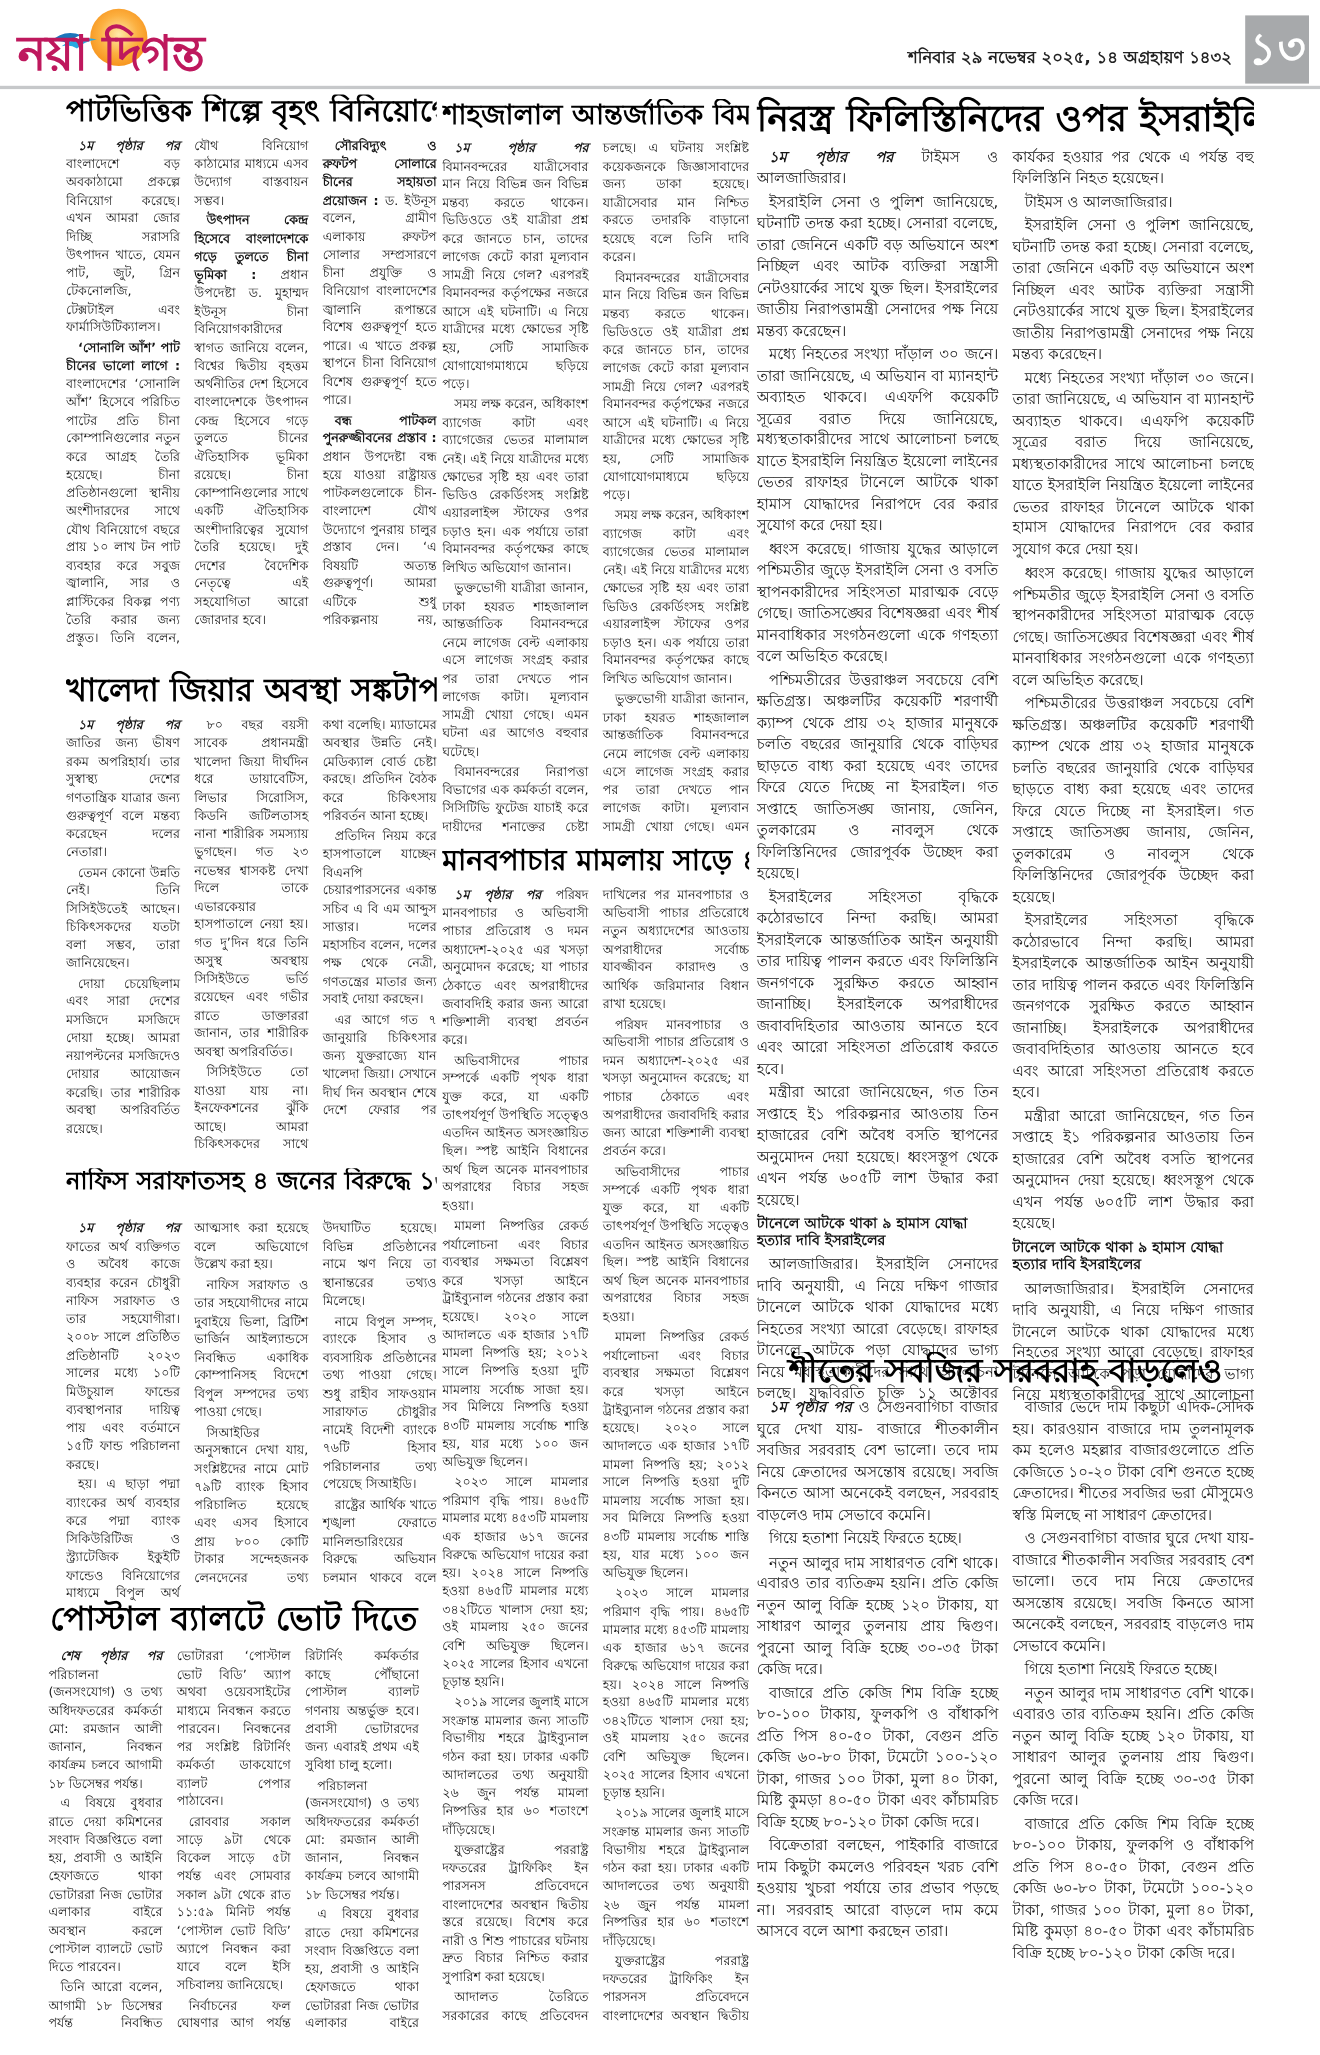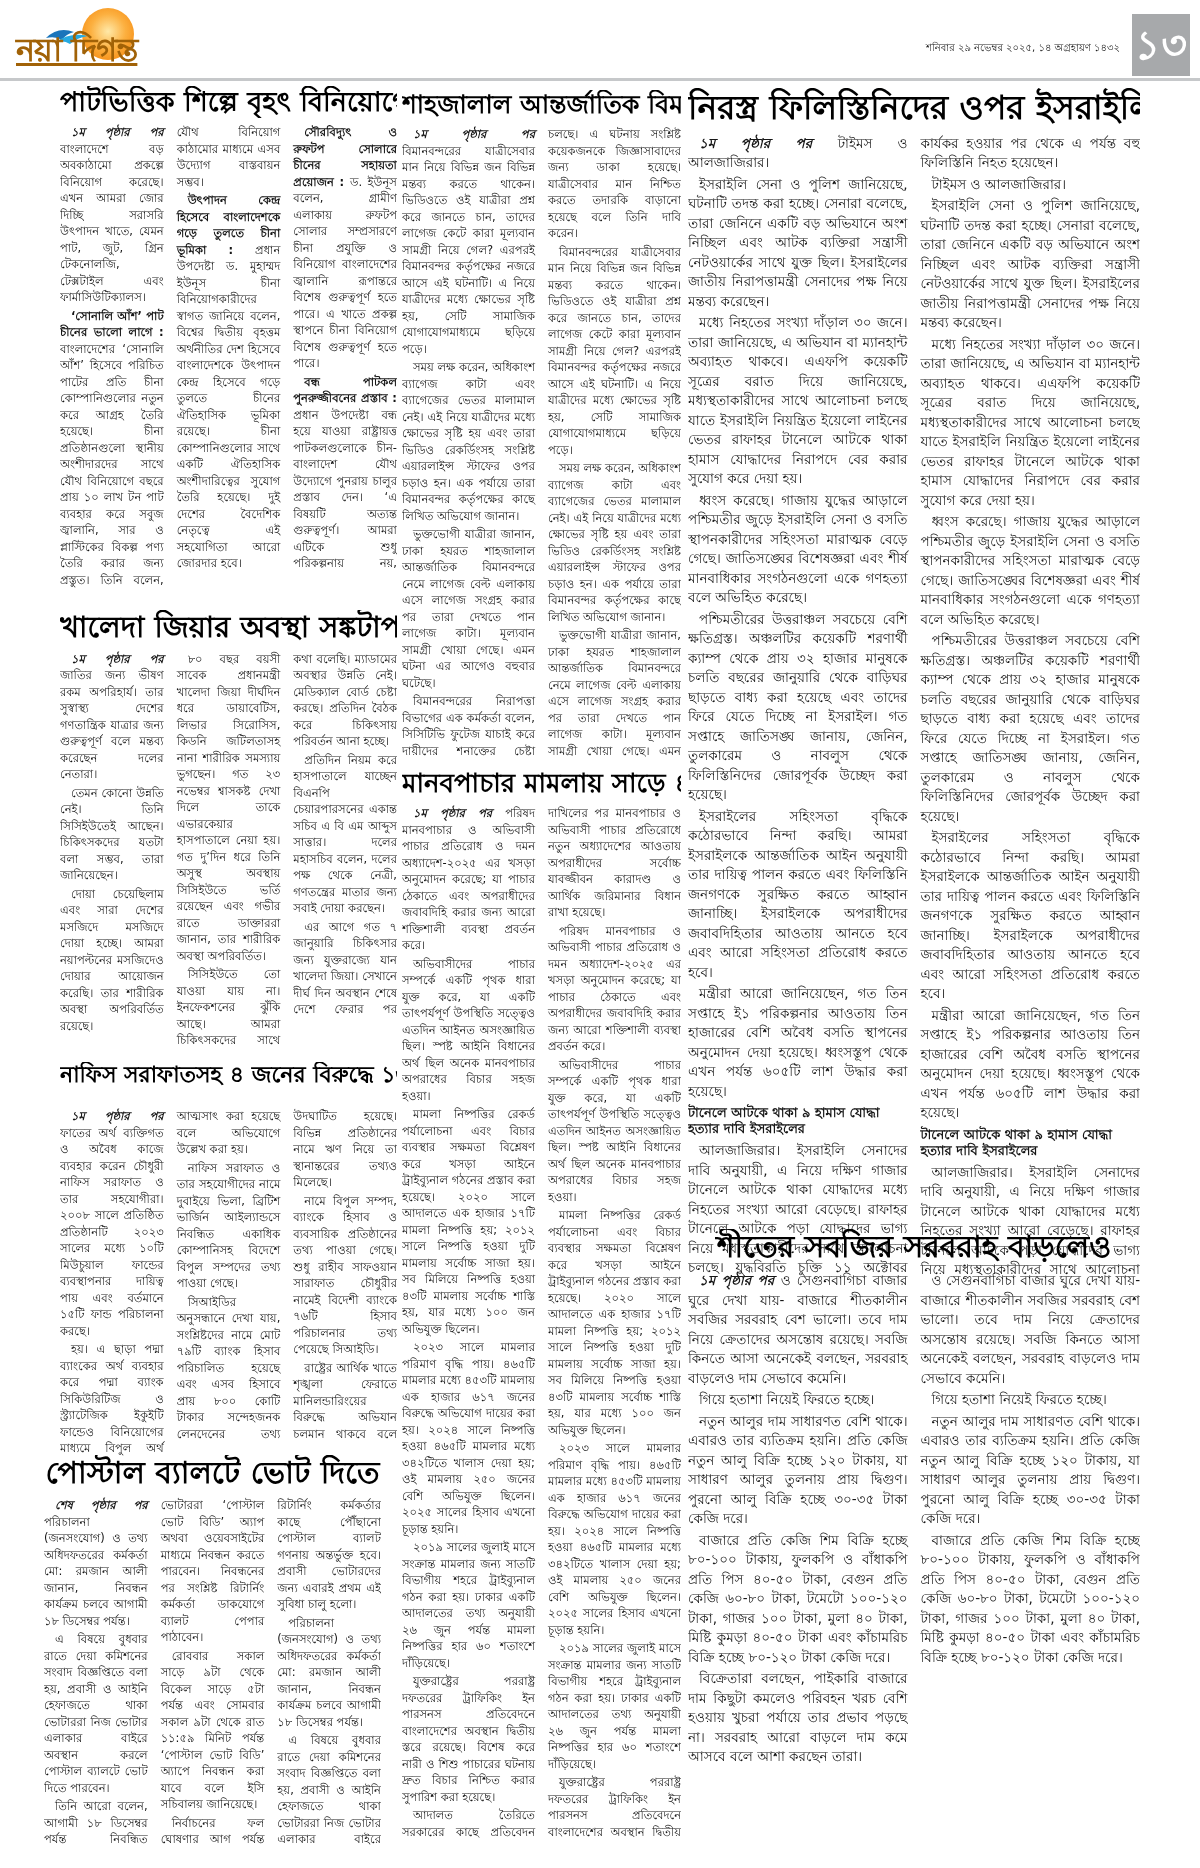--- a/index.html
+++ b/index.html
@@ -6,23 +6,23 @@
   .page{position:relative;width:1200px;height:1868px;margin:0 auto;background:#ffffff;
         font-family:"DejaVu Sans",sans-serif;overflow:hidden;color:#1a1a1a;}
 
   
   .masthead{position:absolute;left:0;top:0;width:1200px;height:80px;}
   .logo{position:absolute;left:16px;top:14px;width:300px;height:60px;}
   .logo-sun{position:absolute;left:66px;top:-6px;width:52px;height:52px;border-radius:50%;
             background:radial-gradient(circle at 50% 45%, #ffe9a8 0%, #fcb040 45%, #f7941d 75%, #f58220 100%);
             filter:blur(.4px);}
   .logo-bird{position:absolute;left:28px;top:8px;width:62px;height:26px;}
-  .logo-text{position:absolute;left:0;top:6px;width:300px;font-size:32px;font-weight:bold;color:#a16207;
-             letter-spacing:-1px;line-height:60px;white-space:nowrap;text-decoration:underline;}
-  .dateline{position:absolute;right:80px;top:40px;font-size:10px;font-weight:normal;color:#222;white-space:nowrap;text-align:right;}
+  .logo-text{position:absolute;left:0;top:6px;width:300px;font-size:44px;font-weight:bold;color:#be185d;
+             letter-spacing:-1px;line-height:60px;white-space:nowrap;}
+  .dateline{position:absolute;right:80px;top:40px;font-size:15px;font-weight:bold;color:#222;white-space:nowrap;text-align:right;}
   .pagenum-box{position:absolute;right:10px;top:14px;width:58px;height:62px;background:#a7a9ab;
                display:flex;align-items:center;justify-content:center;}
   .pagenum{font-size:40px;font-weight:bold;color:#ffffff;transform:skewX(-8deg);line-height:1;}
   .head-rule{position:absolute;left:0;top:78px;width:1200px;height:3px;background:#c6c8ca;}
 
   
   .article{position:absolute;}
   .headline{margin:0 0 6px 0;font-weight:bold;color:#000;text-align:center;line-height:1.2;
             white-space:nowrap;overflow:hidden;}
   .body-cols{column-gap:13px;column-fill:auto;text-align:justify;overflow:hidden;
@@ -178,20 +178,21 @@
   </section>
 
   <section class="article" id="a-veg">
     <h1 class="headline">শীতের সবজির সরবরাহ বাড়লেও</h1>
     <div class="body-cols cols2">
         <p class="body-para"><span class="continuation">১ম পৃষ্ঠার পর </span>ও সেগুনবাগিচা বাজার ঘুরে দেখা যায়- বাজারে শীতকালীন সবজির সরবরাহ বেশ ভালো। তবে দাম নিয়ে ক্রেতাদের অসন্তোষ রয়েছে। সবজি কিনতে আসা অনেকেই বলছেন, সরবরাহ বাড়লেও দাম সেভাবে কমেনি।</p>
         <p class="body-para">গিয়ে হতাশা নিয়েই ফিরতে হচ্ছে।</p>
         <p class="body-para">নতুন আলুর দাম সাধারণত বেশি থাকে। এবারও তার ব্যতিক্রম হয়নি। প্রতি কেজি নতুন আলু বিক্রি হচ্ছে ১২০ টাকায়, যা সাধারণ আলুর তুলনায় প্রায় দ্বিগুণ। পুরনো আলু বিক্রি হচ্ছে ৩০-৩৫ টাকা কেজি দরে।</p>
         <p class="body-para">বাজারে প্রতি কেজি শিম বিক্রি হচ্ছে ৮০-১০০ টাকায়, ফুলকপি ও বাঁধাকপি প্রতি পিস ৪০-৫০ টাকা, বেগুন প্রতি কেজি ৬০-৮০ টাকা, টমেটো ১০০-১২০ টাকা, গাজর ১০০ টাকা, মুলা ৪০ টাকা, মিষ্টি কুমড়া ৪০-৫০ টাকা এবং কাঁচামরিচ বিক্রি হচ্ছে ৮০-১২০ টাকা কেজি দরে।</p>
         <p class="body-para">বিক্রেতারা বলছেন, পাইকারি বাজারে দাম কিছুটা কমলেও পরিবহন খরচ বেশি হওয়ায় খুচরা পর্যায়ে তার প্রভাব পড়ছে না। সরবরাহ আরো বাড়লে দাম কমে আসবে বলে আশা করছেন তারা।</p>
+        <p class="body-para">বাজার ভেদে দাম কিছুটা এদিক-সেদিক হয়। কারওয়ান বাজারে দাম তুলনামূলক কম হলেও মহল্লার বাজারগুলোতে প্রতি কেজিতে ১০-২০ টাকা বেশি গুনতে হচ্ছে ক্রেতাদের। শীতের সবজির ভরা মৌসুমেও স্বস্তি মিলছে না সাধারণ ক্রেতাদের।</p>
         <p class="body-para">ও সেগুনবাগিচা বাজার ঘুরে দেখা যায়- বাজারে শীতকালীন সবজির সরবরাহ বেশ ভালো। তবে দাম নিয়ে ক্রেতাদের অসন্তোষ রয়েছে। সবজি কিনতে আসা অনেকেই বলছেন, সরবরাহ বাড়লেও দাম সেভাবে কমেনি।</p>
         <p class="body-para">গিয়ে হতাশা নিয়েই ফিরতে হচ্ছে।</p>
         <p class="body-para">নতুন আলুর দাম সাধারণত বেশি থাকে। এবারও তার ব্যতিক্রম হয়নি। প্রতি কেজি নতুন আলু বিক্রি হচ্ছে ১২০ টাকায়, যা সাধারণ আলুর তুলনায় প্রায় দ্বিগুণ। পুরনো আলু বিক্রি হচ্ছে ৩০-৩৫ টাকা কেজি দরে।</p>
         <p class="body-para">বাজারে প্রতি কেজি শিম বিক্রি হচ্ছে ৮০-১০০ টাকায়, ফুলকপি ও বাঁধাকপি প্রতি পিস ৪০-৫০ টাকা, বেগুন প্রতি কেজি ৬০-৮০ টাকা, টমেটো ১০০-১২০ টাকা, গাজর ১০০ টাকা, মুলা ৪০ টাকা, মিষ্টি কুমড়া ৪০-৫০ টাকা এবং কাঁচামরিচ বিক্রি হচ্ছে ৮০-১২০ টাকা কেজি দরে।</p>
       </div>
   </section>
 
 </div>
 
 </body></html>

